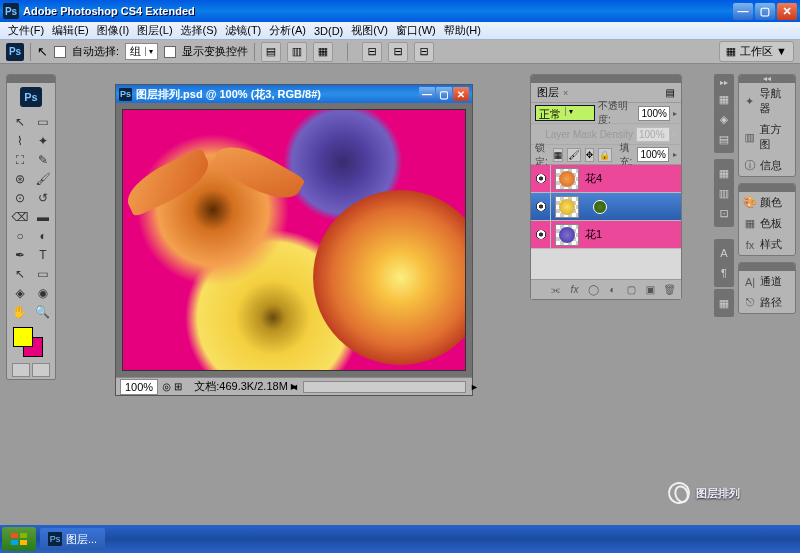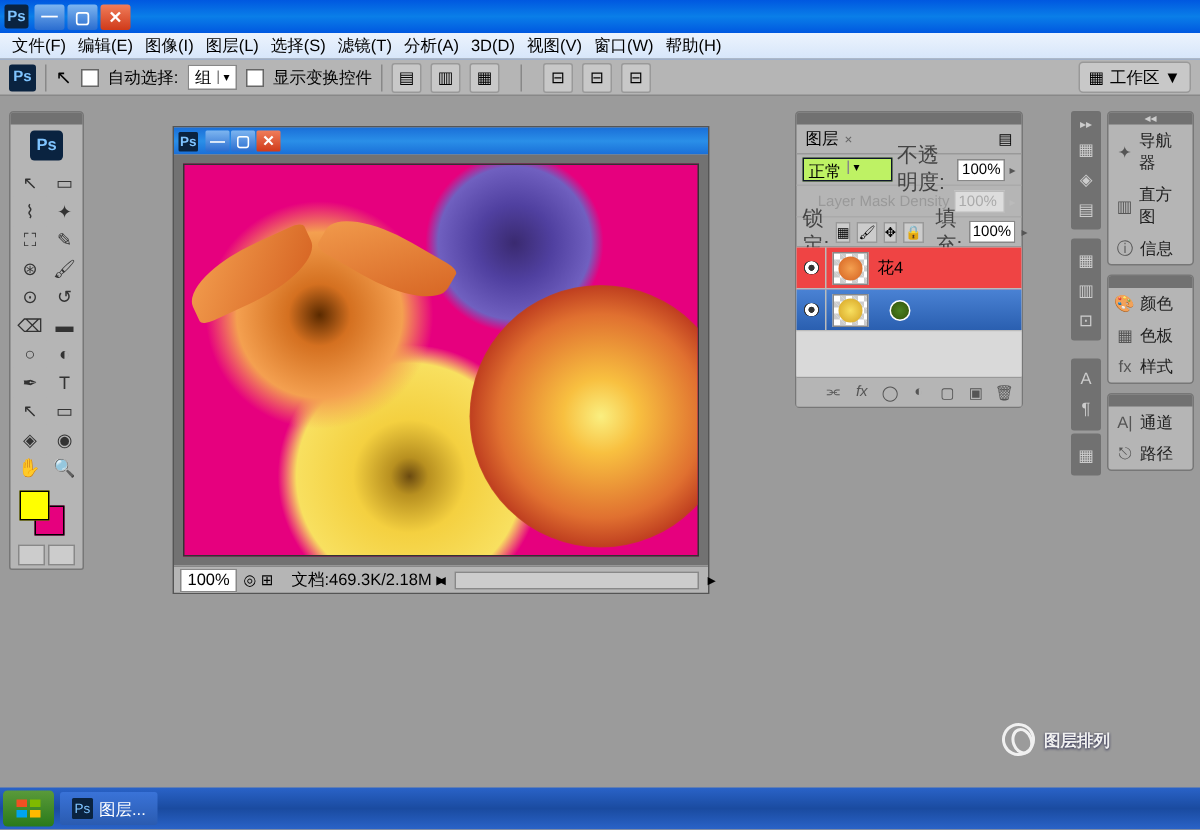--- a/index.html
+++ b/index.html
@@ -60,29 +60,29 @@
 .doc-scroll { flex:1; margin: 0 6px; height:12px; background:#ccc; border:1px solid #888; position:relative;}
 .doc-scroll::before { content:"◄"; position:absolute; left:-14px; font-size:9px;}
 .doc-scroll::after { content:"►"; position:absolute; right:-14px; font-size:9px;}
 
 .layers-panel { position: absolute; left: 530px; top: 10px; width: 152px; background: #b5b5b5; border: 1px solid #777; border-radius: 3px; }
 .panel-head { height: 8px; background: #717171; border-radius: 2px 2px 0 0; }
 .panel-tab { padding: 2px 6px; border-bottom: 1px solid #999; display:flex; align-items:center; font-size:11px;}
 .panel-tab .tab-x { margin-left:4px; font-size:9px; color:#666; cursor:pointer;}
 .panel-row { display: flex; align-items: center; padding: 2px 4px; gap: 3px; border-bottom: 1px solid #aaa; height: 21px; }
 .modesel { background:#bef264; border:1px solid #0f172a; padding:1px 3px; flex:0 0 60px; display:flex; align-items:flex-start; height:16px;}
-.lbl { color:#444; font-size:14px;}
+.lbl { color:#444; font-size:10px;}
 .lbl-dis { color:#999; font-size:10px;}
 .numbox { background:#fff; border:1px solid #888; padding:1px 2px; width:34px; height:15px; display:inline-flex; align-items:center; font-size:10px;}
 .numbox-dis { background:#ddd; border:1px solid #bbb; padding:1px 2px; width:34px; height:15px; color:#aaa; font-size:10px; display:inline-flex; align-items:center;}
 .slider-arr { font-size:8px; color:#555; cursor:pointer; }
 .lock-row { display:flex; align-items:center; padding:2px 4px; gap:4px; border-bottom: 1px solid #999; height:20px;}
 .lock-ico { width:14px; height:14px; background:#ccc; border:1px solid #999; display:flex; align-items:center; justify-content:center; font-size:9px; cursor:pointer;}
 .layer-list { background:#d9d9d9; }
-.layer-row { display:flex; align-items:center; height:28px; border-bottom:1px solid #bbb; background:#ef4444; cursor:pointer;}
+.layer-row { display:flex; align-items:center; height:28px; border-bottom:1px solid #bbb; background:#ec4899; cursor:pointer;}
 .layer-row.selected { background: linear-gradient(#4a82d4,#2a5fb0); color:#fff; }
 .vis-col { width:20px; display:flex; align-items:center; justify-content:center; border-right:1px solid #bbb; height:100%;}
 .eye { width:12px; height:9px; background: radial-gradient(circle,#333 0%,#333 25%,#fff 30%,#fff 55%, #333 60%, #333 65%, transparent 70%); border-radius:50%;}
 .thumb { width:24px; height:22px; margin:0 4px; border:1px solid #888; background:#fff; display:flex; align-items:center; justify-content:center; position:relative; overflow:hidden;}
 .thumb.checker { background-image: linear-gradient(45deg,#ccc 25%,transparent 25%,transparent 75%,#ccc 75%), linear-gradient(45deg,#ccc 25%,#fff 25%,#fff 75%,#ccc 75%); background-size:8px 8px; background-position:0 0,4px 4px;}
 .th-fl { width:16px; height:16px; border-radius:50%; }
 .lname { flex:1; padding-left:2px; }
 .cursor-dot { position:absolute; left:62px; top:35px; width:14px; height:14px; background:radial-gradient(circle,#4a8020 0%,#3a6010 70%); border-radius:50%; border:1px solid #fff; z-index:5;}
 .layer-empty { height: 30px; background:#d9d9d9; }
 .panel-foot { display:flex; align-items:center; justify-content:flex-end; padding:2px 4px; gap:4px; border-top:1px solid #999; height:20px; background:#b5b5b5;}
@@ -108,20 +108,21 @@
 .task-ico { width:14px; height:14px; background:#0a2340; color:#7fc4ff; display:flex; align-items:center; justify-content:center; font-size:9px; border-radius:1px;}
 .watermark { position:absolute; right:60px; bottom:30px; color:#fff; opacity:0.85; font-size:18px; font-weight:bold; display:flex; align-items:center; gap:6px; text-shadow:0 1px 2px #003;}
 .wm-logo { width:22px; height:22px; border:2px solid #fff; border-radius:50%; position:relative; transform:rotate(-20deg);}
 .wm-logo::after{content:"";position:absolute;width:10px;height:14px;border:2px solid #fff;border-radius:50%;left:4px;top:2px;}
 </style>
 </head>
 <body>
 
 <div class="titlebar">
   <span class="ps-ico">Ps</span>
+  <span class="title">Adobe Photoshop CS4 Extended</span>
   <div class="winbtns">
     <div class="winbtn winmin">—</div>
     <div class="winbtn winmax">▢</div>
     <div class="winbtn winclose">✕</div>
   </div>
 </div>
 
 <div class="menubar">
   <span>文件(F)</span>
   <span>编辑(E)</span>
@@ -200,20 +201,21 @@
     </div>
     <div class="mode-btns">
       <div class="mode-btn"></div>
       <div class="mode-btn"></div>
     </div>
   </div>
 
   <div class="doc-win">
     <div class="doc-title">
       <span class="doc-ps-ico">Ps</span>
+      <span class="ttxt">图层排列.psd @ 100% (花3, RGB/8#)</span>
       <div class="dwbtn dmin">—</div>
       <div class="dwbtn dmax">▢</div>
       <div class="dwbtn dcls">✕</div>
     </div>
     <div class="canvas-wrap">
       <div class="canvas">
         <div class="flower f-purple"></div>
         <div class="flower f-yellow"></div>
         <div class="flower f-dahlia"></div>
         <div class="flower f-lily"></div>
@@ -277,20 +279,29 @@
       </div>
       <div class="layer-row selected">
         <div class="vis-col">
             <span class="eye"></span>
           </div>
         <div class="thumb checker">
             <div class="th-fl" style="background:radial-gradient(#f8e060,#d4a020)"></div>
           </div>
         <span class="lname"></span>
       </div>
+      <div class="layer-row">
+        <div class="vis-col">
+            <span class="eye"></span>
+          </div>
+        <div class="thumb checker">
+            <div class="th-fl" style="background:radial-gradient(#8070d0,#4030a0)"></div>
+          </div>
+        <span class="lname">花1</span>
+      </div>
       <div class="layer-empty"></div>
     </div>
     <div class="panel-foot">
       <span class="foot-ico">⫘</span>
       <span class="foot-ico" style="font-style:italic;">fx</span>
       <span class="foot-ico">◯</span>
       <span class="foot-ico">◐</span>
       <span class="foot-ico">▢</span>
       <span class="foot-ico">▣</span>
       <span class="foot-ico">🗑</span>

